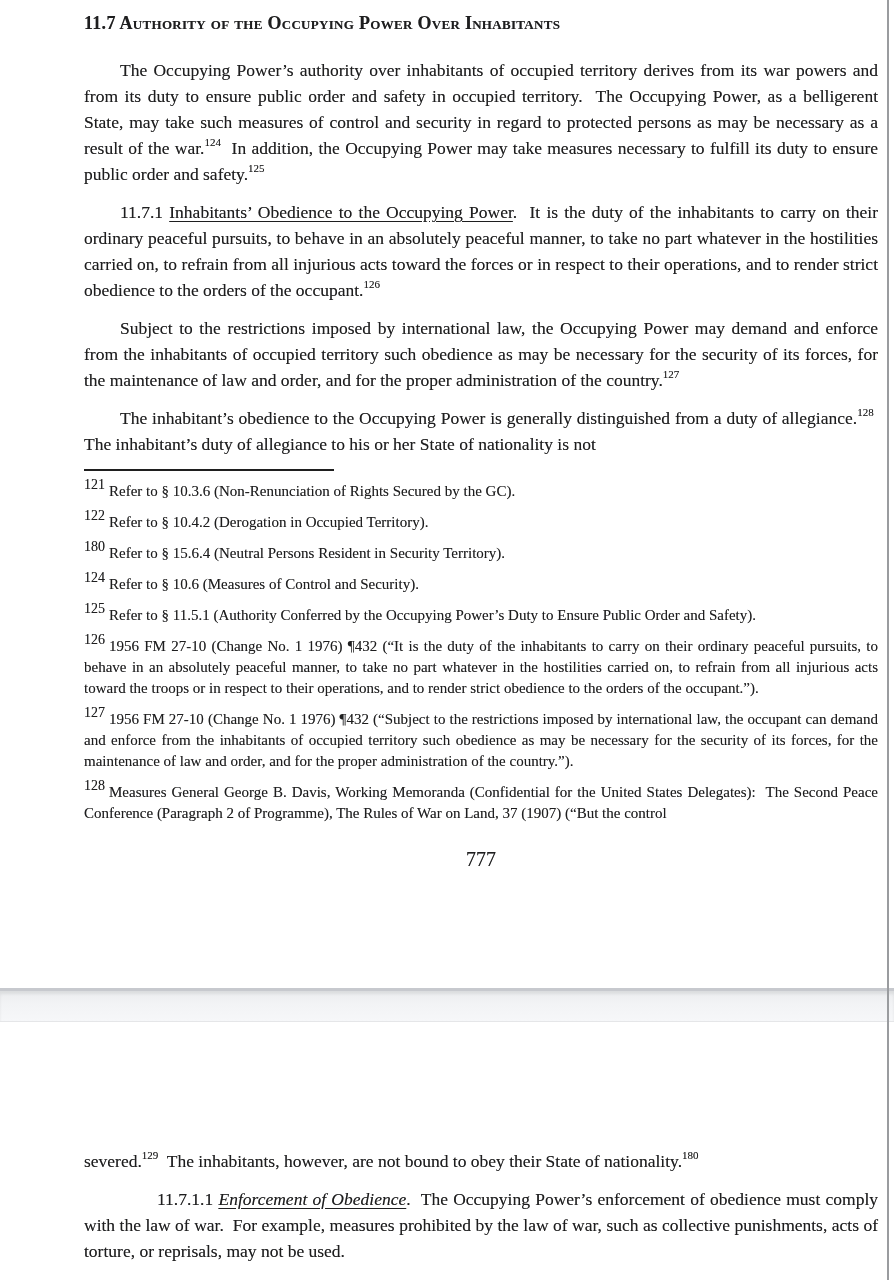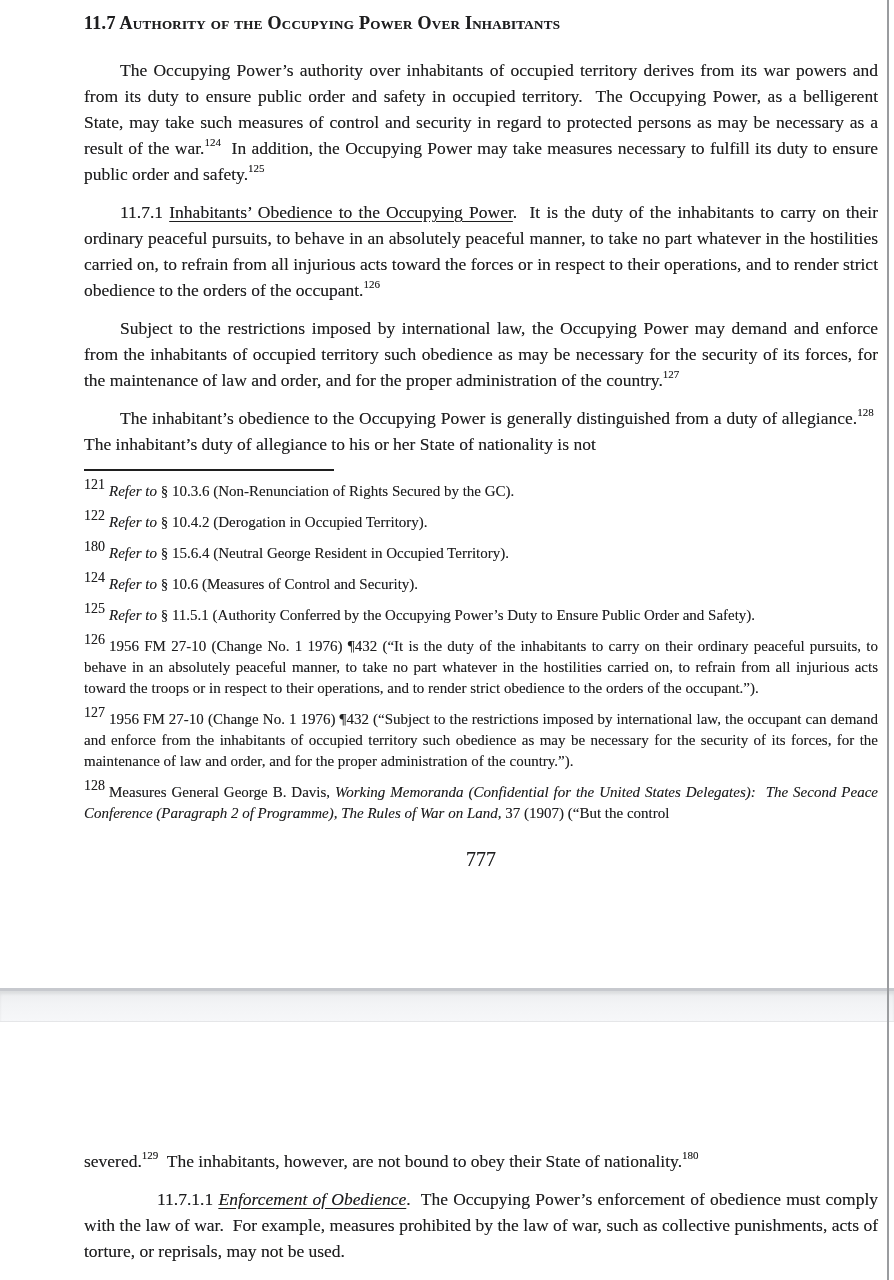--- a/index.html
+++ b/index.html
@@ -32,21 +32,21 @@
     font-size:17.5px;
     line-height:26px;
     text-align:justify;
     margin-bottom:12px;
     text-shadow:0 0 0.5px rgba(0,0,0,0.45);
   }
   .indent-body   { text-indent:36px; }
   .indent-none   { text-indent:0; }
   .indent-double { text-indent:73px; }
 
-  .i  { font-style:italic; }
+  .i  { }
   .u  { text-decoration:underline; text-underline-offset:3px; }
   .iu { font-style:italic; text-decoration:underline; text-underline-offset:3px; }
 
   sup.ref {
     font-size:11px;
     line-height:0;
     position:relative;
     top:-1px;
     vertical-align:super;
   }
@@ -111,21 +111,21 @@
           <p class="indent-body"><span>11.7.1 </span><span class="u">Inhabitants’ Obedience to the Occupying Power</span><span>.&nbsp; It is the duty of the inhabitants to carry on their ordinary peaceful pursuits, to behave in an absolutely peaceful manner, to take no part whatever in the hostilities carried on, to refrain from all injurious acts toward the forces or in respect to their operations, and to render strict obedience to the orders of the occupant.</span><sup class="ref">126</sup></p>
           <p class="indent-body"><span>Subject to the restrictions imposed by international law, the Occupying Power may demand and enforce from the inhabitants of occupied territory such obedience as may be necessary for the security of its forces, for the maintenance of law and order, and for the proper administration of the country.</span><sup class="ref">127</sup></p>
           <p class="indent-body"><span>The inhabitant’s obedience to the Occupying Power is generally distinguished from a duty of allegiance.</span><sup class="ref">128</sup><span>&nbsp; The inhabitant’s duty of allegiance to his or her State of nationality is not</span></p>
         </div>
 
       <div class="fn-sep"></div>
 
       <div class="footnotes">
           <p><sup class="fn-num">121</sup><span class="i">Refer to</span><span> § 10.3.6 (Non-Renunciation of Rights Secured by the GC).</span></p>
           <p><sup class="fn-num">122</sup><span class="i">Refer to</span><span> § 10.4.2 (Derogation in Occupied Territory).</span></p>
-          <p><sup class="fn-num">180</sup><span class="i">Refer to</span><span> § 15.6.4 (Neutral George Resident in Occupied Territory).</span></p>
+          <p><sup class="fn-num">180</sup><span class="i">Refer to</span><span> § 15.6.4 (Neutral Persons Resident in Security Territory).</span></p>
           <p><sup class="fn-num">124</sup><span class="i">Refer to</span><span> § 10.6 (Measures of Control and Security).</span></p>
           <p><sup class="fn-num">125</sup><span class="i">Refer to</span><span> § 11.5.1 (Authority Conferred by the Occupying Power’s Duty to Ensure Public Order and Safety).</span></p>
           <p><sup class="fn-num">126</sup><span>1956 FM 27-10 (Change No. 1 1976) ¶432 (“It is the duty of the inhabitants to carry on their ordinary peaceful pursuits, to behave in an absolutely peaceful manner, to take no part whatever in the hostilities carried on, to refrain from all injurious acts toward the troops or in respect to their operations, and to render strict obedience to the orders of the occupant.”).</span></p>
           <p><sup class="fn-num">127</sup><span>1956 FM 27-10 (Change No. 1 1976) ¶432 (“Subject to the restrictions imposed by international law, the occupant can demand and enforce from the inhabitants of occupied territory such obedience as may be necessary for the security of its forces, for the maintenance of law and order, and for the proper administration of the country.”).</span></p>
           <p><sup class="fn-num">128</sup><span>Measures General George B. Davis, </span><span class="i">Working Memoranda (Confidential for the United States Delegates):&nbsp; The Second Peace Conference (Paragraph 2 of Programme), The Rules of War on Land</span><span>, 37 (1907) (“But the control</span></p>
         </div>
 
       <div class="page-number">777</div>
     </div>
   </div>

